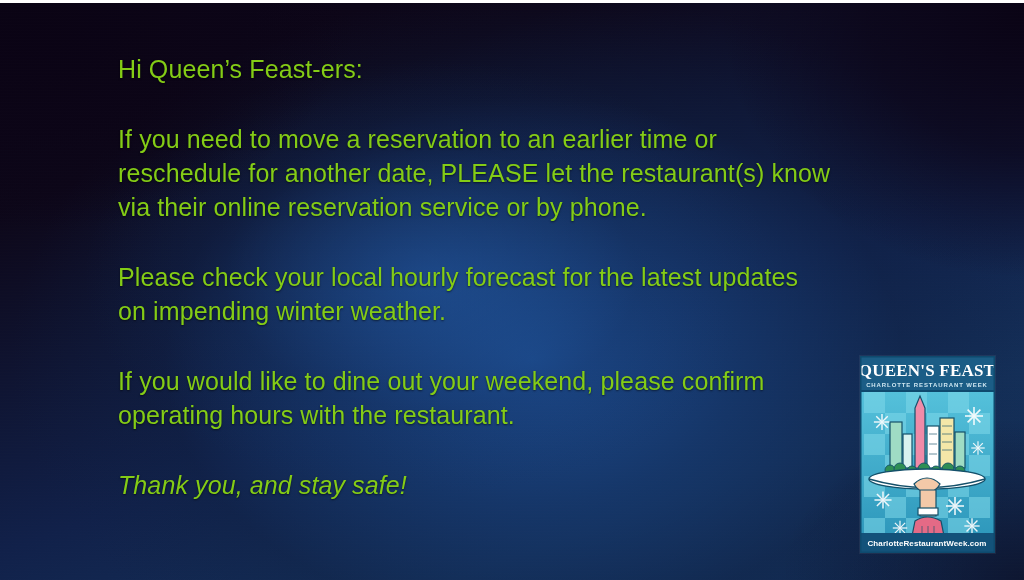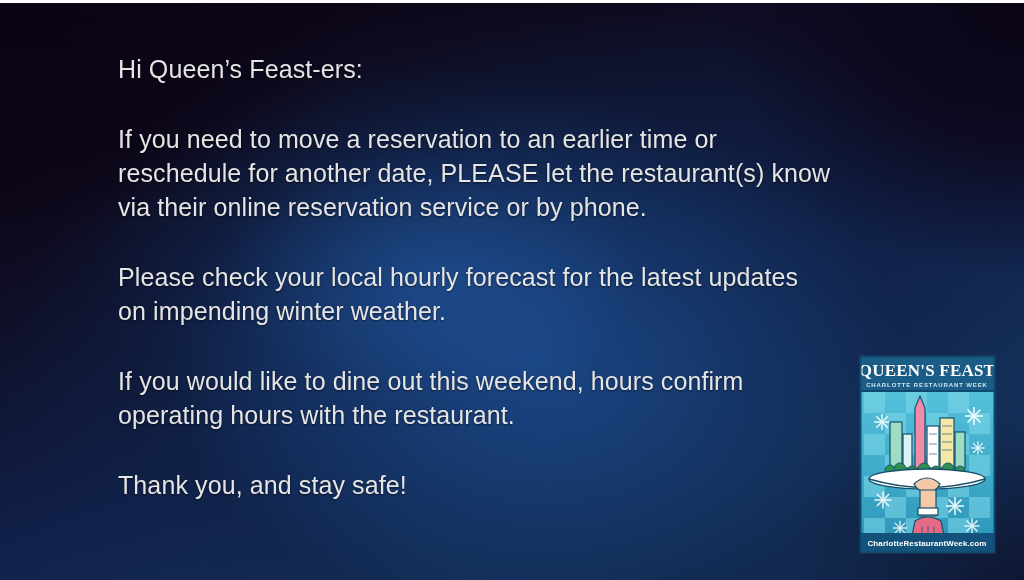--- a/index.html
+++ b/index.html
@@ -72,30 +72,30 @@
 
   
   .message {
     position: absolute;
     left: 118px;
     top: 52px;
     width: 800px;
     z-index: 5;
   }
   .para {
-    color: #e5e5e5;
+    color: #84cc16;
     font-size: 25px;
     line-height: 34px;
     font-weight: 400;
     letter-spacing: 0.1px;
     text-shadow: 0 1px 2px rgba(0,0,0,0.55);
     margin: 0 0 36px 0;
     white-space: pre-line;
   }
-  .para:last-child { margin-bottom: 12px; }
+  .para:last-child { margin-bottom: 12px; font-style: italic; }
 
   
   .logo {
     position: absolute;
     left: 860px;
     top: 356px;
     width: 135px;
     height: 197px;
     z-index: 6;
     overflow: hidden;
@@ -119,21 +119,21 @@
 
   <div class="top-strip"></div>
 
   <div class="message">
     <p class="para">Hi Queen’s Feast-ers:</p>
     <p class="para">If you need to move a reservation to an earlier time or
 reschedule for another date, PLEASE let the restaurant(s) know
 via their online reservation service or by phone.</p>
     <p class="para">Please check your local hourly forecast for the latest updates
 on impending winter weather.</p>
-    <p class="para">If you would like to dine out this weekend, hours confirm
+    <p class="para">If you would like to dine out your weekend, please confirm
 operating hours with the restaurant.</p>
     <p class="para">Thank you, and stay safe!</p>
   </div>
 
   <div class="logo">
     <svg class="logo-svg" viewBox="0 0 135 197">
       <defs>
         <clipPath id="logoClip">
             <rect x="0" y="0" width="135" height="197"></rect>
           </clipPath>

